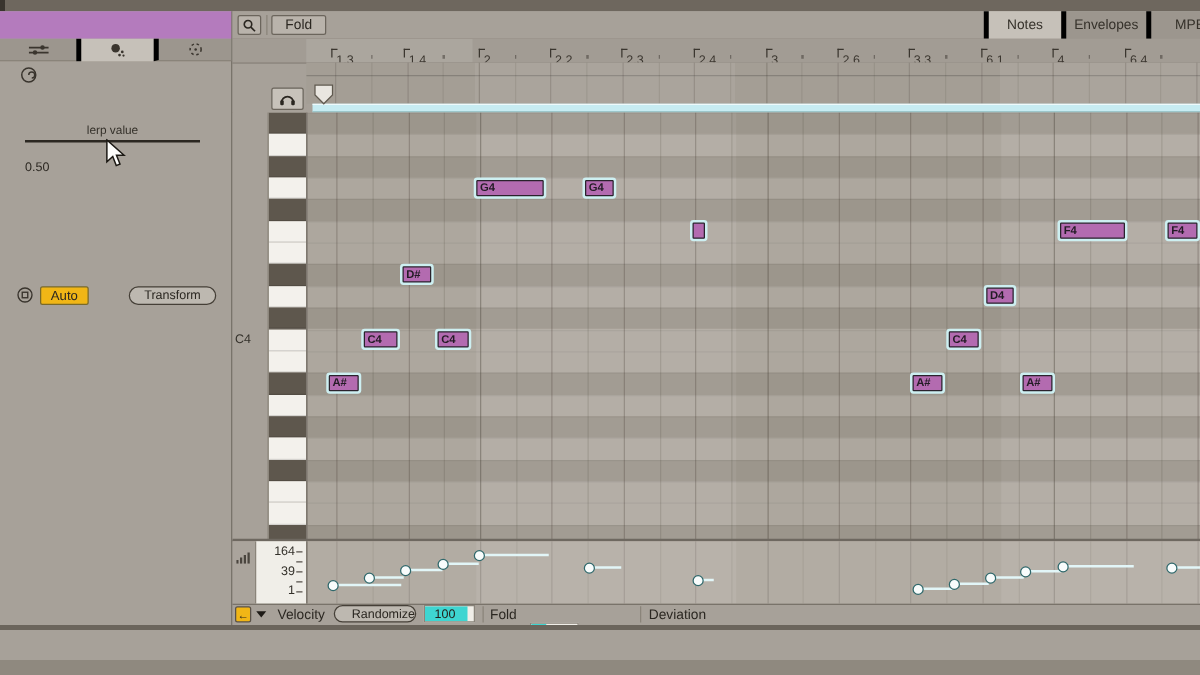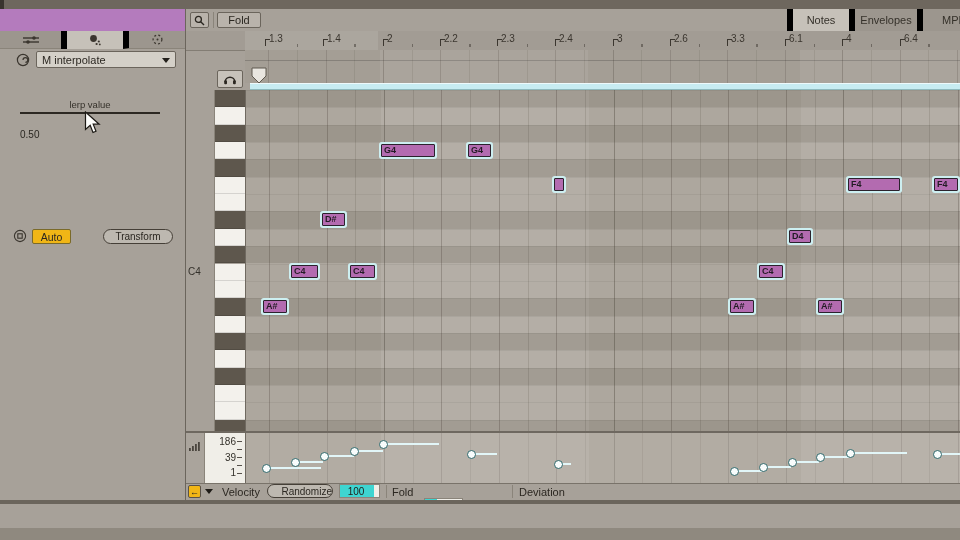--- a/index.html
+++ b/index.html
@@ -3,31 +3,31 @@
 <meta charset="utf-8">
 <style>
   html,body{margin:0;padding:0;background:#555;}
   #page{position:relative;width:960px;height:540px;overflow:hidden;background:#a7a199;
         font-family:"Liberation Sans",sans-serif;color:#28241f;-webkit-font-smoothing:antialiased;}
   .abs{position:absolute;}
   .txt{font-size:11px;color:#2b2721;}
   .btn{box-sizing:border-box;border:1px solid #6b655c;background:#b9b3ab;border-radius:2px;
        display:flex;align-items:center;justify-content:center;font-size:11px;color:#2b2721;}
   .pill{border-radius:8px;border:1px solid #453f37;background:#bdb8b0;}
-  .tab{box-sizing:border-box;border-left:6px solid #000000;background:#9c968e;
+  .tab{box-sizing:border-box;border-left:4px solid #000000;background:#9c968e;
        display:flex;align-items:center;justify-content:center;font-size:11px;color:#35312a;}
   .tab.active{background:#c6c1b9;}
   .valbox{box-sizing:border-box;position:relative;background:#f0eee8;border:1px solid #8a847a;
           overflow:hidden;font-size:10px;color:#23201b;}
   .valbox .fill{position:absolute;left:0;top:0;bottom:0;}
   .valbox .vtxt{position:absolute;inset:0;display:flex;align-items:center;justify-content:center;text-align:right;}
   .note{box-sizing:border-box;position:absolute;height:13px;border:1px solid #2a222c;border-radius:1px;
         box-shadow:0 0 0 2px #cdeff1;font-size:9px;font-weight:700;color:#231c25;
         line-height:11px;padding-left:2px;overflow:hidden;}
-  .rlabel{position:absolute;top:2px;font-size:10px;color:#3b362f;}
+  .rlabel{position:absolute;top:12px;font-size:10px;color:#3b362f;}
   .tickmark{position:absolute;top:8px;width:4px;height:6px;border-left:1px solid #3b362f;border-top:1px solid #3b362f;}
   .scalelbl{position:absolute;right:9px;font-size:10px;color:#33302a;text-align:right;}
   .vtick{position:absolute;right:3px;width:5px;height:1px;background:#55504a;}
   svg{display:block;}
 </style>
 </head>
 <body>
 
 <div id="page">
 
@@ -64,24 +64,20 @@
           <circle cx="6.5" cy="6.5" r="1" fill="#3a352e"></circle>
         </svg>
     </span>
   </div>
 
   <div class="abs" style="left:16px;top:53px;">
     <svg width="14" height="14" viewBox="0 0 14 14">
         <circle cx="7" cy="7" r="5.6" fill="none" stroke="#3a352e" stroke-width="1.2"></circle>
         <path d="M7,7 a2.4,2.4 0 1 1 2.4,2.4" fill="none" stroke="#3a352e" stroke-width="1.2"></path>
       </svg>
-  </div>
-  <div class="abs btn" style="left:36px;top:51px;width:140px;height:17px;background:#d4d0c8;justify-content:flex-start;padding-left:5px;">
-    <span>M interpolate</span>
-    <span style="position:absolute;right:5px;top:6px;width:0;height:0;border-left:4px solid transparent;border-right:4px solid transparent;border-top:5px solid #23201b;"></span>
   </div>
 
   <div class="abs" style="left:0;top:99px;width:180px;text-align:center;font-size:9.5px;color:#35312a;">lerp value</div>
   <div class="abs" style="left:20px;top:112px;width:140px;height:2px;background:#2c2822;"></div>
   <div class="abs" style="left:20px;top:129px;font-size:10px;color:#2b2721;">0.50</div>
 
   <div class="abs" style="left:84px;top:111px;z-index:50;">
     <svg width="18" height="24" viewBox="0 0 18 24">
         <path d="M1.5,1 L1.5,18.5 L6.2,14.2 L9,21.5 L12,20.2 L9.2,13.2 L15.2,13.2 Z" fill="#fdfdfb" stroke="#1c1914" stroke-width="1.2"></path>
       </svg>
@@ -315,21 +311,21 @@
     <span style="position:absolute;left:3px;top:8px;">
       <svg width="11" height="10" viewBox="0 0 11 10">
           <rect x="0" y="7" width="1.8" height="3" fill="#4a453e"></rect>
           <rect x="3" y="5" width="1.8" height="5" fill="#4a453e"></rect>
           <rect x="6" y="3" width="1.8" height="7" fill="#4a453e"></rect>
           <rect x="9" y="1" width="1.8" height="9" fill="#4a453e"></rect>
         </svg>
     </span>
   </div>
   <div class="abs" id="vel-scale" style="left:204px;top:433px;width:41px;height:50px;background:#f0eee8;border-left:1px solid #8a847a;box-sizing:border-box;">
-    <span class="scalelbl" style="top:3px;">186</span>
+    <span class="scalelbl" style="top:3px;">164</span>
     <span class="scalelbl" style="top:19px;">39</span>
     <span class="scalelbl" style="top:34px;">1</span>
     <span class="vtick" style="top:8px;"></span>
       <span class="vtick" style="top:16px;"></span>
     <span class="vtick" style="top:24px;"></span>
       <span class="vtick" style="top:32px;"></span>
     <span class="vtick" style="top:40px;"></span>
   </div>
   <div class="abs" id="vel-grid" style="left:245px;top:433px;width:715px;height:50px;background:#b2aca3;overflow:hidden;border-left:1px solid #6f6960;box-sizing:border-box;">
       <div style="position: absolute; left: 135px; top: 0px; width: 208px; height: 100%; background: rgba(255, 255, 255, 0.08);"></div>

